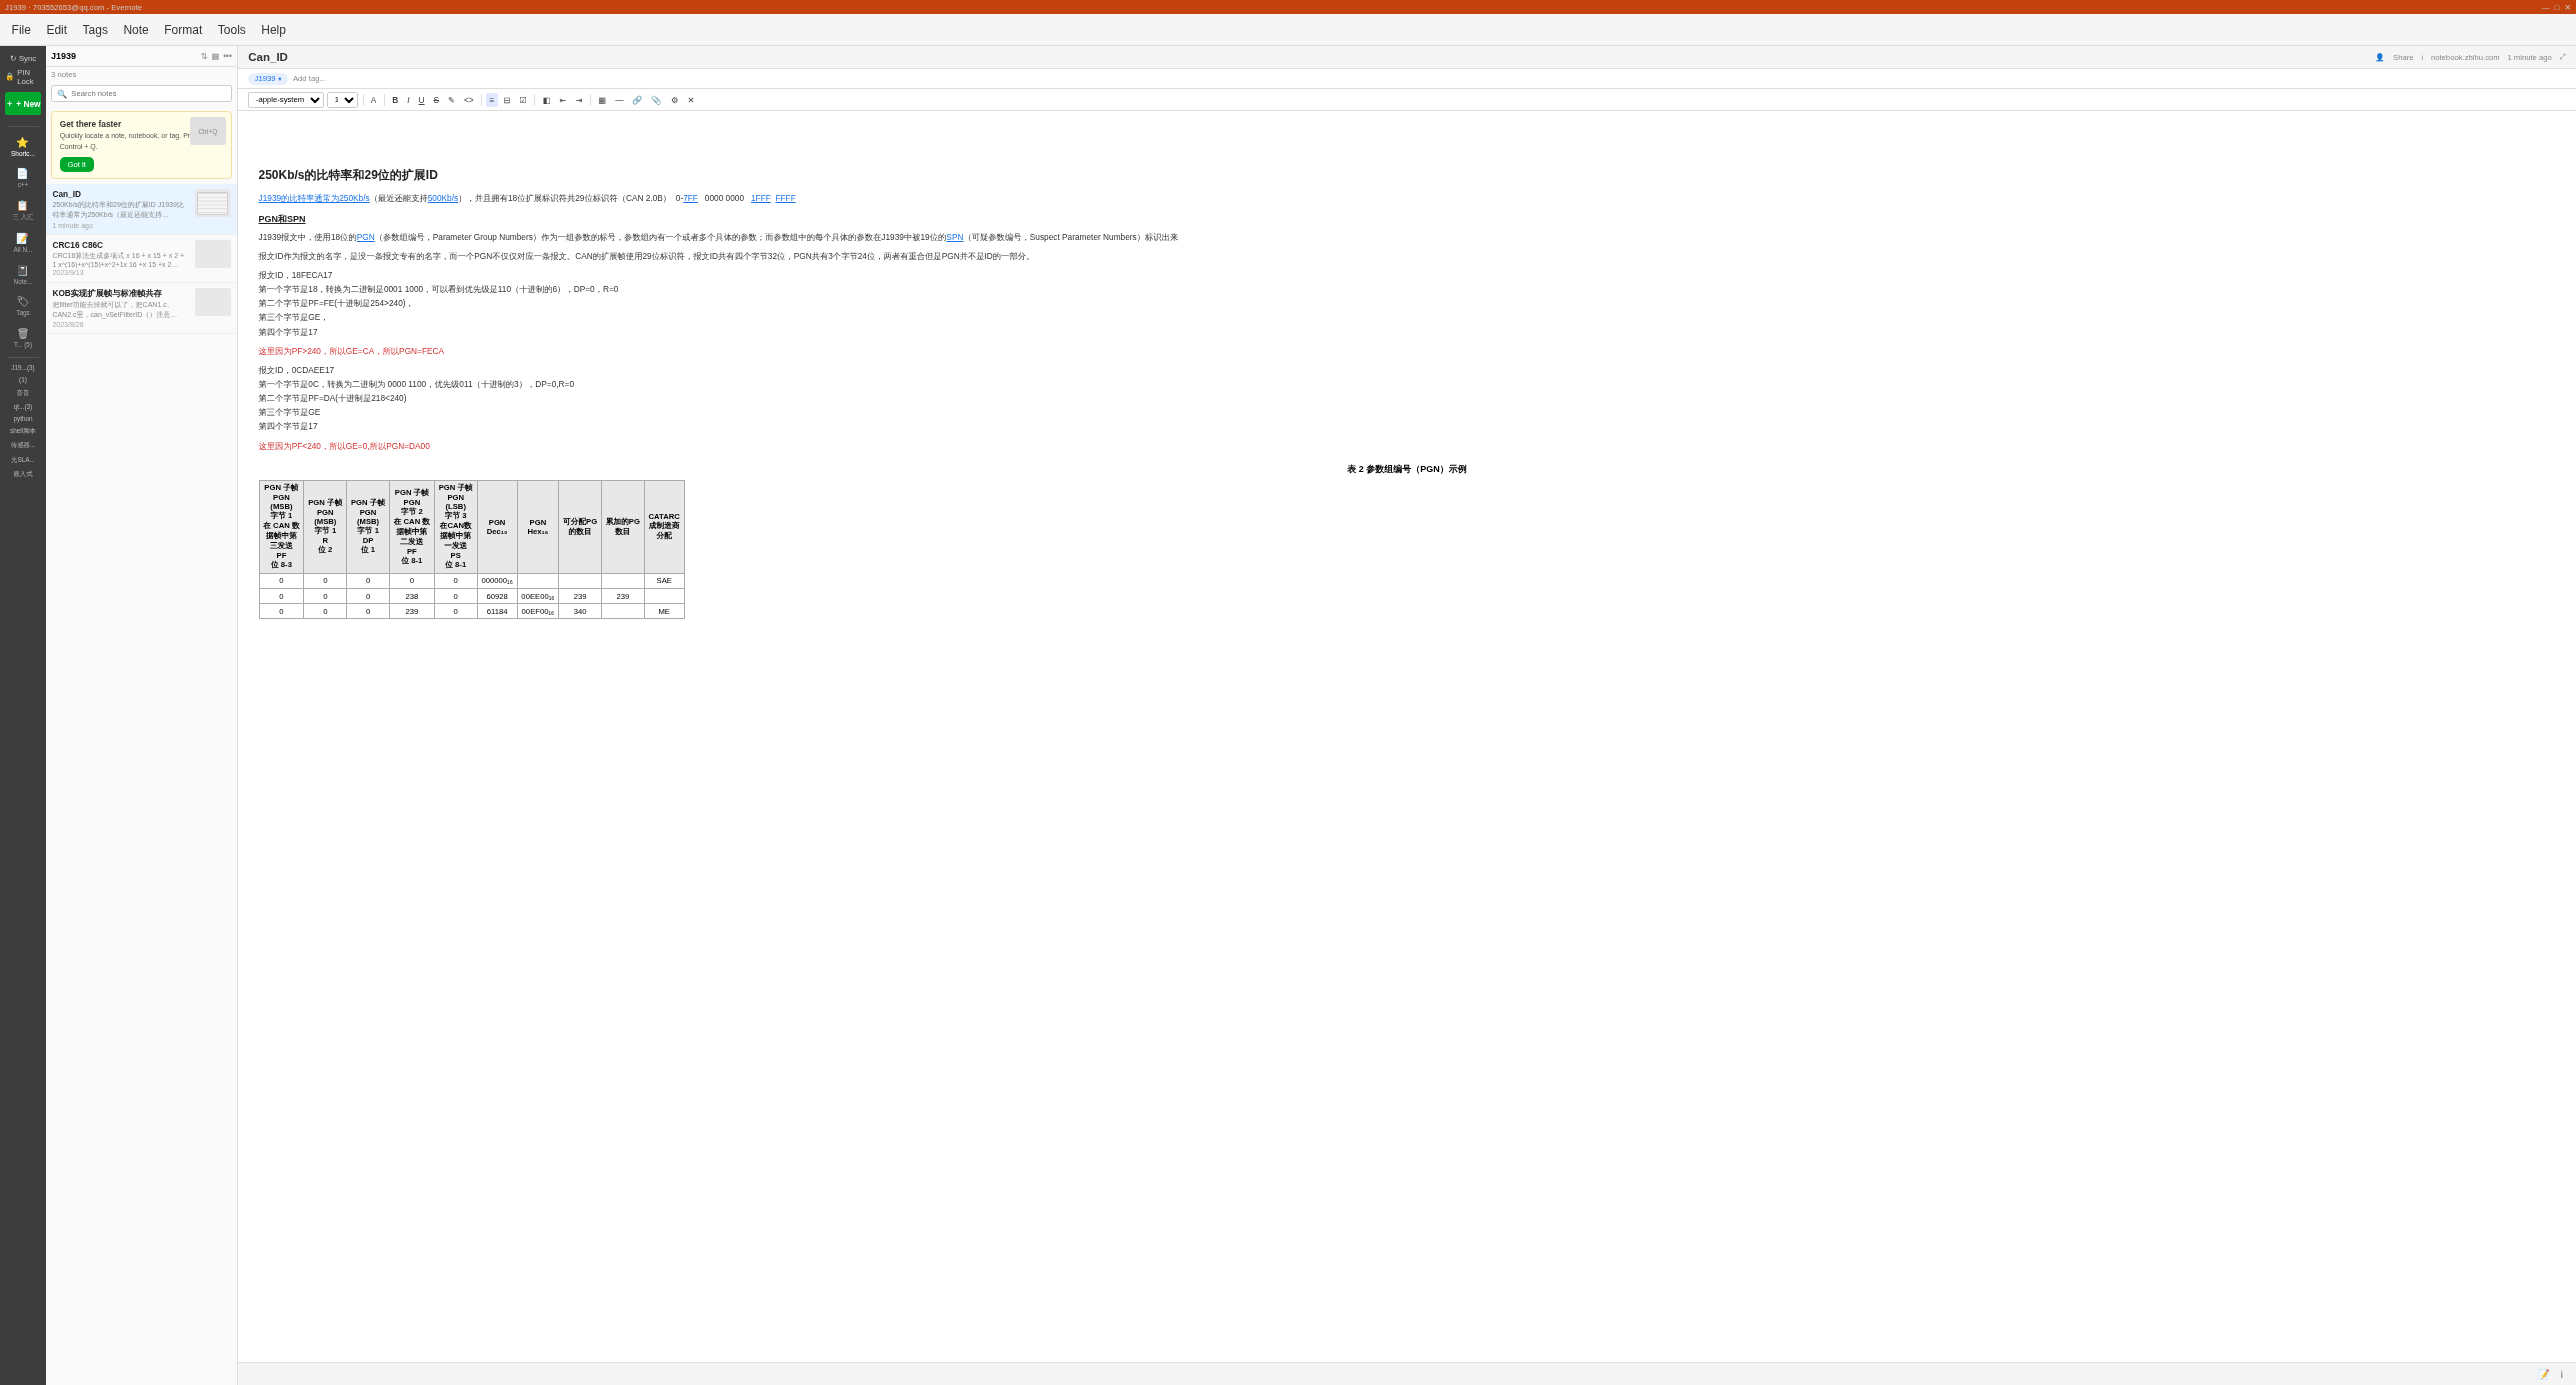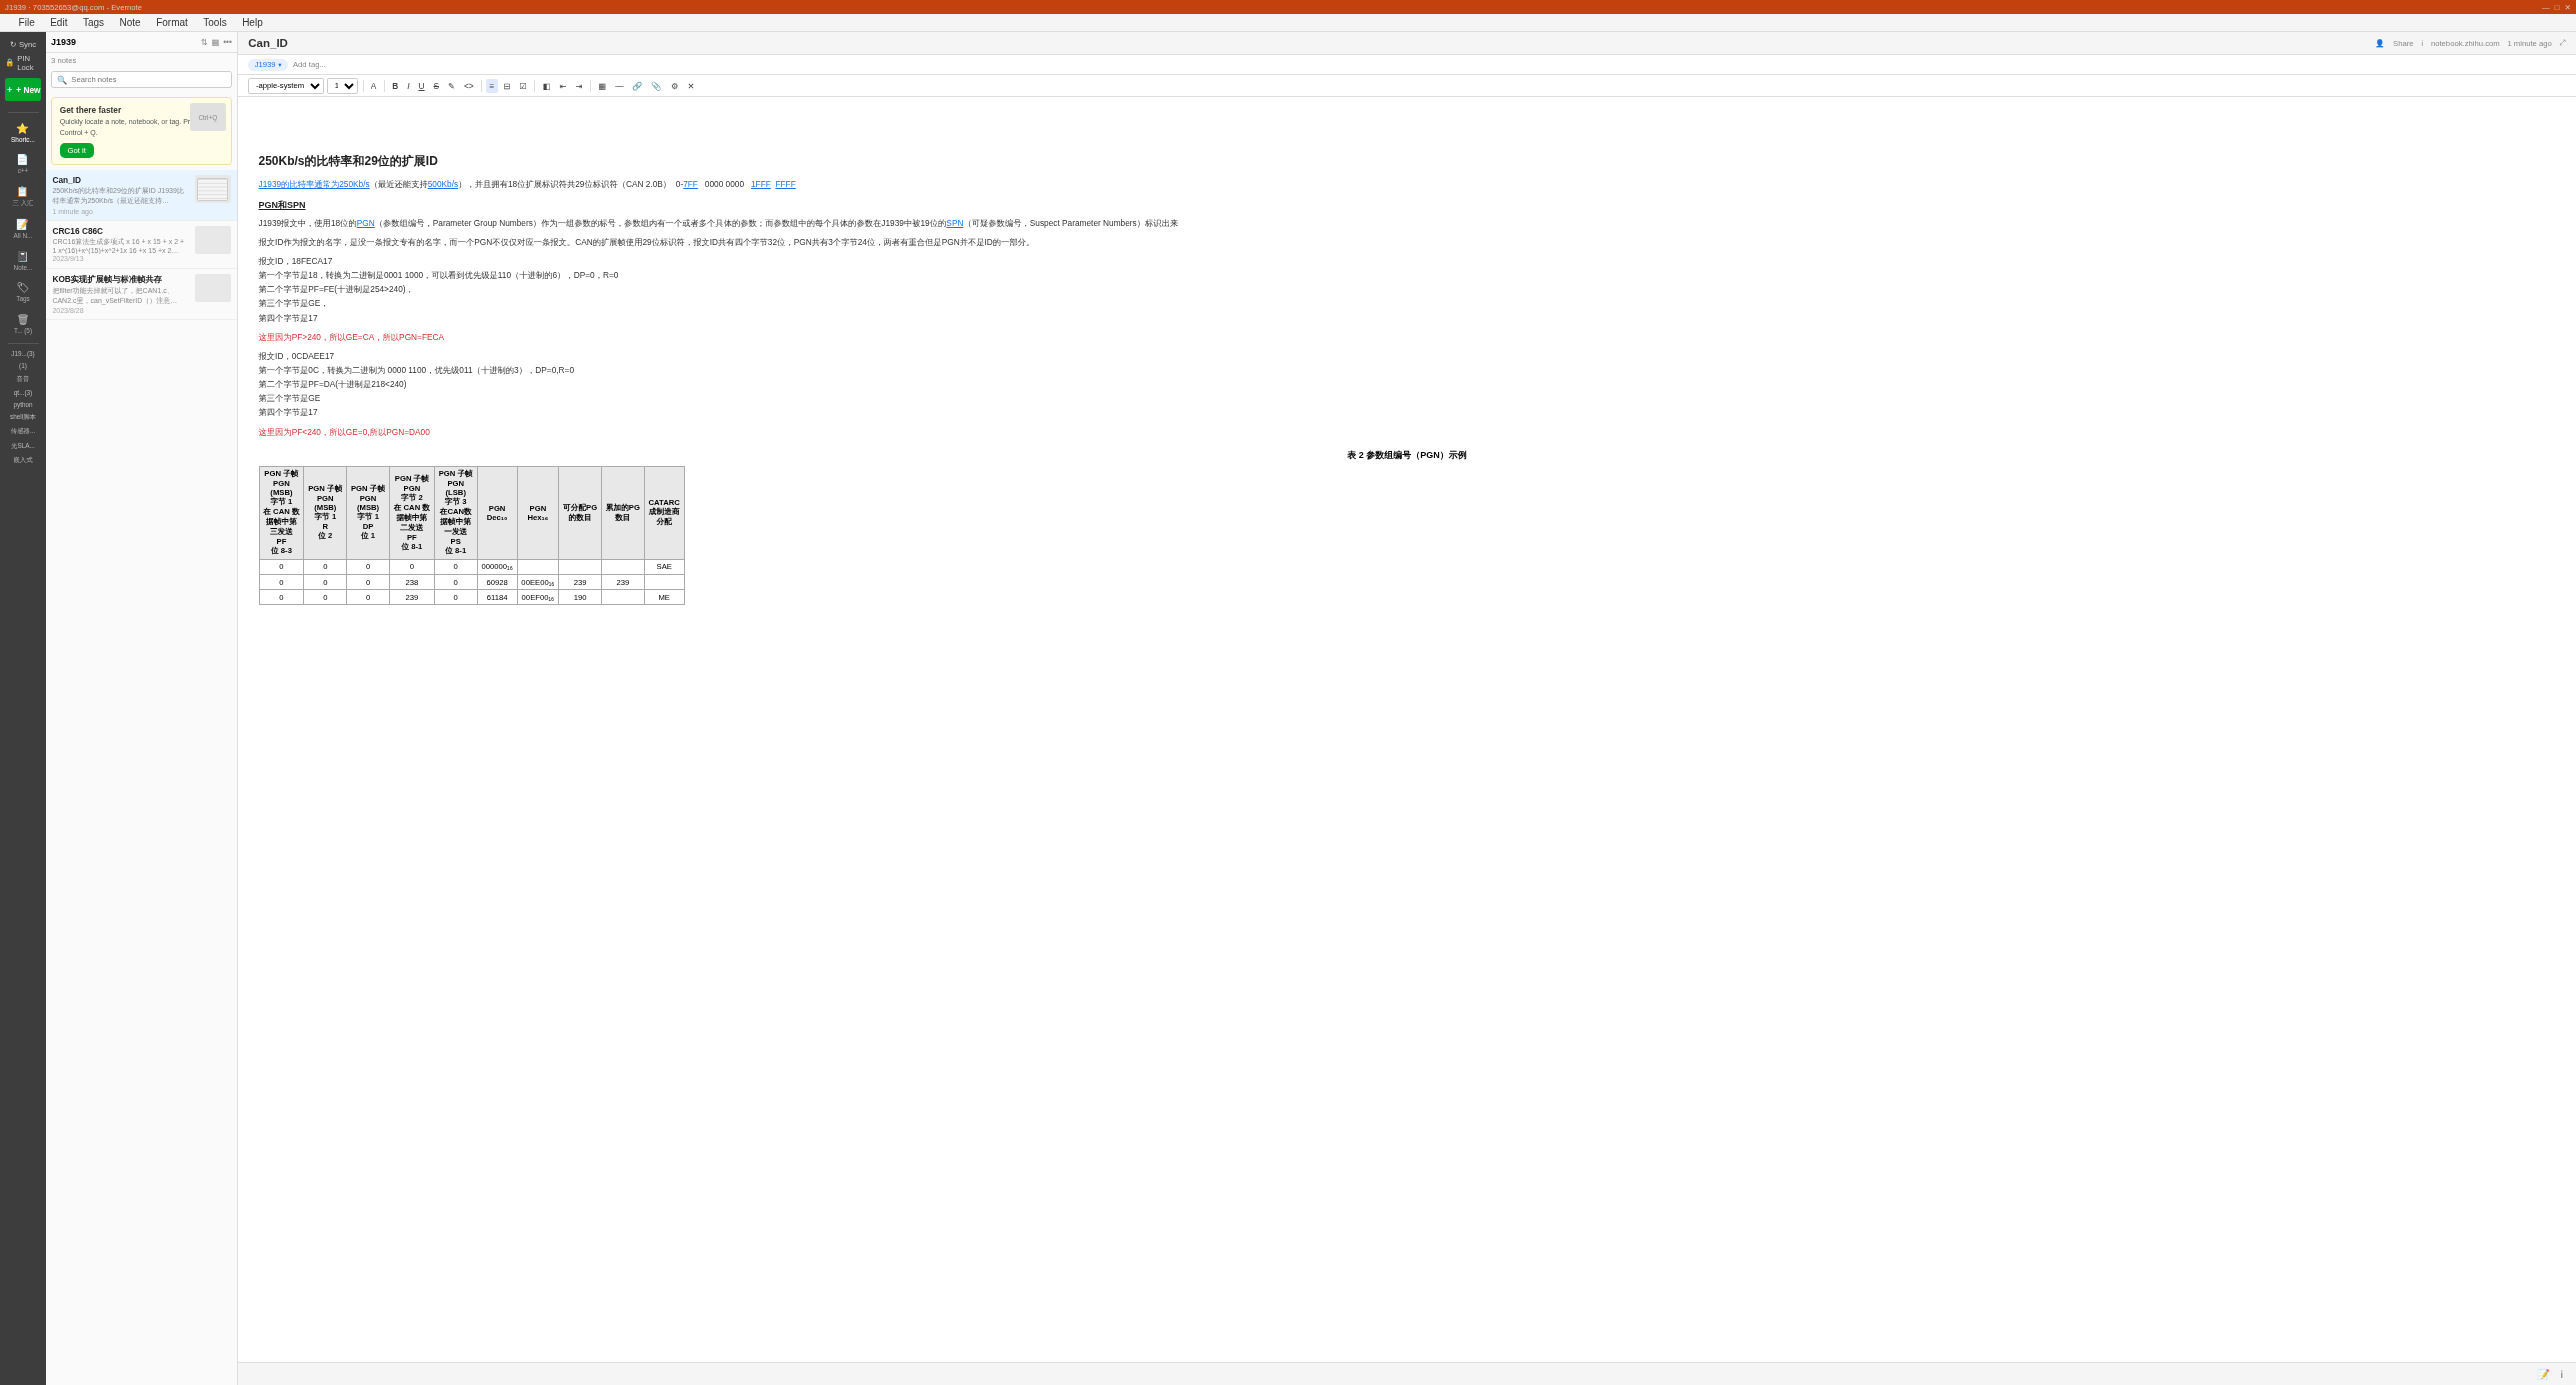--- a/index.html
+++ b/index.html
@@ -2,21 +2,21 @@
 <html style="font-size:10.3px"><head>
   <meta charset="utf-8">
   <style>
     * { box-sizing: border-box; margin: 0; padding: 0; }
     body { font-family: -apple-system, BlinkMacSystemFont, 'Segoe UI', sans-serif; font-size: 8.3px; background: #fff; display: flex; flex-direction: column; height: 100vh; overflow: hidden; }
 
     
     #titlebar { background: #c2410c; color: #ccc; height: 14px; display: flex; align-items: center; padding: 0 5.1px; font-size: 7.7px; justify-content: space-between; }
 
     
-    #menubar { background: #f5f5f5; border-bottom: 0.6px solid #ddd; height: 18px; display: flex; align-items: center; padding: 0 16px; gap: 10.3px; font-size: 10px; }
+    #menubar { background: #f5f5f5; border-bottom: 0.6px solid #ddd; height: 32px; display: flex; align-items: center; padding: 0 9px; gap: 10.3px; font-size: 12px; }
     #menubar span { cursor: pointer; color: #333; padding: 1.3px 2.6px; }
 
     
     #main { display: flex; flex: 1; overflow: hidden; }
 
     
     #left-sidebar { width: 46px; background: #3d3d3d; display: flex; flex-direction: column; align-items: center; padding: 5.1px 0; gap: 2.6px; color: #ccc; }
     .ls-btn { display: flex; flex-direction: column; align-items: center; gap: 1.3px; cursor: pointer; padding: 3.8px 2.6px; border-radius: 2.6px; width: 41px; }
     .ls-btn .icon { font-size: 10.3px; }
     .ls-btn .label { font-size: 6.4px; color: #aaa; text-align: center; }
@@ -380,21 +380,21 @@
               <td></td>
             </tr>
             <tr>
               <td>0</td>
               <td>0</td>
               <td>0</td>
               <td>239</td>
               <td>0</td>
               <td>61184</td>
               <td>00EF00₁₆</td>
-              <td>190</td>
+              <td>340</td>
               <td></td>
               <td>ME</td>
             </tr>
           </tbody>
         </table>
       </div>
 
     </div>
 
     <div id="bottom-bar">

